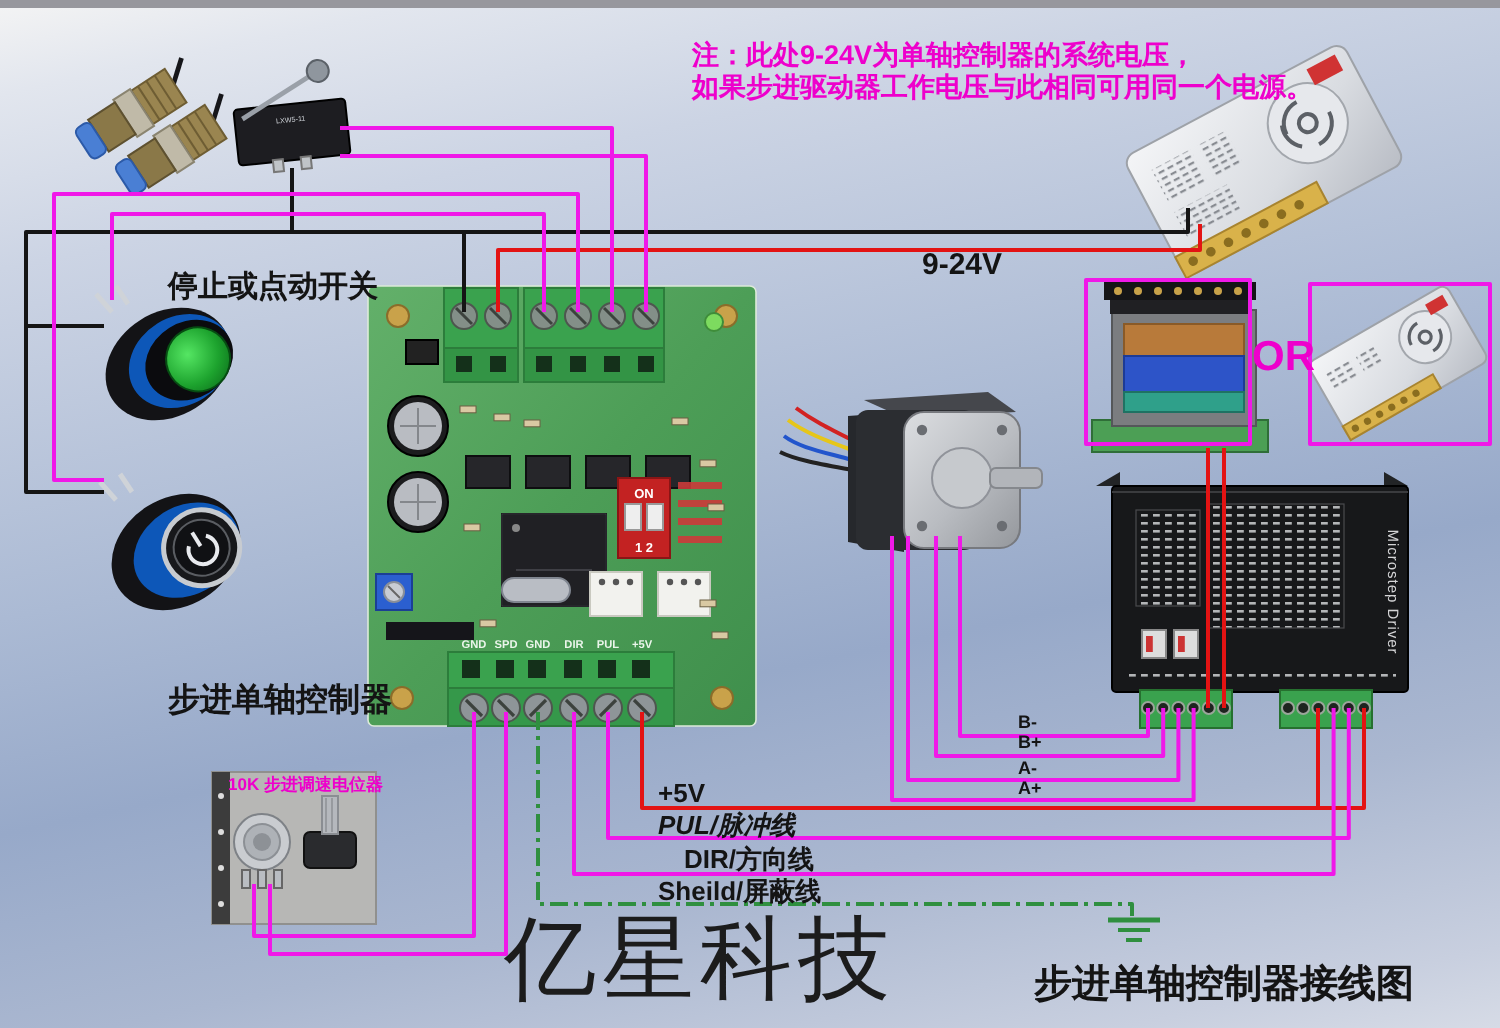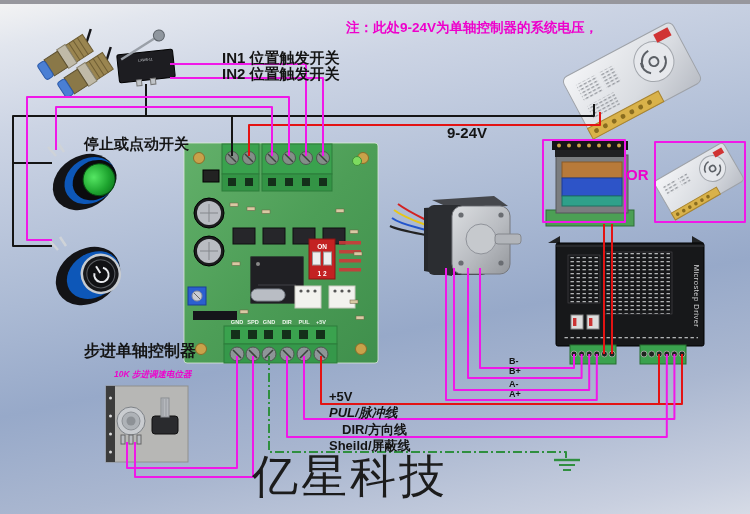--- a/index.html
+++ b/index.html
@@ -5,21 +5,21 @@
   html,body{margin:0;padding:0;background:#666;}
   #stage{
     position:relative;width:750px;height:514px;overflow:hidden;
     background:linear-gradient(168deg,#f4f4f4 0%,#e2e6ee 7%,#ccd4e4 20%,#abbad4 46%,#97a9c9 62%,#aab7d0 78%,#c8cfdf 94%,#d6dbe6 100%);
     font-family:"Liberation Sans",sans-serif;
   }
   #topstrip{position:absolute;left:0;top:0;width:750px;height:4px;background:#97979d;}
   svg{position:absolute;left:0;top:0;}
   .lbl{position:absolute;color:#141414;font-weight:bold;white-space:nowrap;line-height:1.1;}
   .magenta{color:#ee00cc;}
-  .brand{font-family:Liberation Mono, monospace;font-weight:normal;letter-spacing:3px;}
+  .brand{font-family:Liberation Serif, serif;font-weight:normal;letter-spacing:3px;}
 </style>
 </head>
 <body>
 
 <div id="stage">
 <div id="topstrip"></div>
 
 <svg width="750" height="514" viewBox="0 0 750 514">
   <defs>
     <linearGradient id="pcbG" x1="0" y1="0" x2="1" y2="1">
@@ -428,38 +428,38 @@
       <g>
         <line x1="554" y1="460" x2="580" y2="460" stroke-width="2.4"></line>
         <line x1="559" y1="465" x2="575" y2="465"></line>
         <line x1="563" y1="470" x2="571" y2="470"></line>
       </g>
     </g>
   </g>
 </svg>
 
 <div class="lbl magenta" style="left:346px;top:21px;font-size:13.5px;">注：此处9-24V为单轴控制器的系统电压，</div>
-
-<div class="lbl" style="left:222px;top:50px;font-size:15px;">IN1 位置触发开关</div>
-<div class="lbl" style="left:222px;top:66px;font-size:15px;">IN2 位置触发开关</div>
+<div class="lbl magenta" style="left:346px;top:37px;font-size:13.5px;">如果步进驱动器工作电压与此相同可用同一个电源。</div>
+
 
 <div class="lbl" style="left:84px;top:136px;font-size:15px;">停止或点动开关</div>
 
-<div class="lbl" style="left:447px;top:125px;font-size:15px;">9-24V</div>
-<div class="lbl magenta" style="left:626px;top:167px;font-size:15px;">OR</div>
+<div class="lbl" style="left:461px;top:125px;font-size:15px;">9-24V</div>
+<div class="lbl magenta" style="left:626px;top:167px;font-size:21px;">OR</div>
 
 <div class="lbl" style="left:84px;top:342px;font-size:16px;text-align:right;">步进单轴控制器</div>
 
 <div class="lbl" style="left:509px;top:357px;font-size:9px;">B-</div>
 <div class="lbl" style="left:509px;top:367px;font-size:9px;">B+</div>
 <div class="lbl" style="left:509px;top:380px;font-size:9px;">A-</div>
 <div class="lbl" style="left:509px;top:390px;font-size:9px;">A+</div>
 
 <div class="lbl" style="left:329px;top:390px;font-size:13px;">+5V</div>
 <div class="lbl" style="left:329px;top:406px;font-size:13px;font-style:italic;">PUL/脉冲线</div>
 <div class="lbl" style="left:342px;top:423px;font-size:13px;">DIR/方向线</div>
 <div class="lbl" style="left:329px;top:439px;font-size:13px;text-align:right;">Sheild/屏蔽线</div>
 
-<div class="lbl magenta" style="left:114px;top:370px;font-size:8.5px;font-style:italic;">10K 步进调速电位器</div>
+<div class="lbl magenta" style="left:114px;top:388px;font-size:8.5px;">10K 步进调速电位器</div>
 
 <div class="lbl brand" style="left:252px;top:455px;font-size:46px;color:#1c1c1c;">亿星科技</div>
+<div class="lbl" style="left:517px;top:483px;font-size:19px;">步进单轴控制器接线图</div>
 
 </div>
 
 </body></html>

